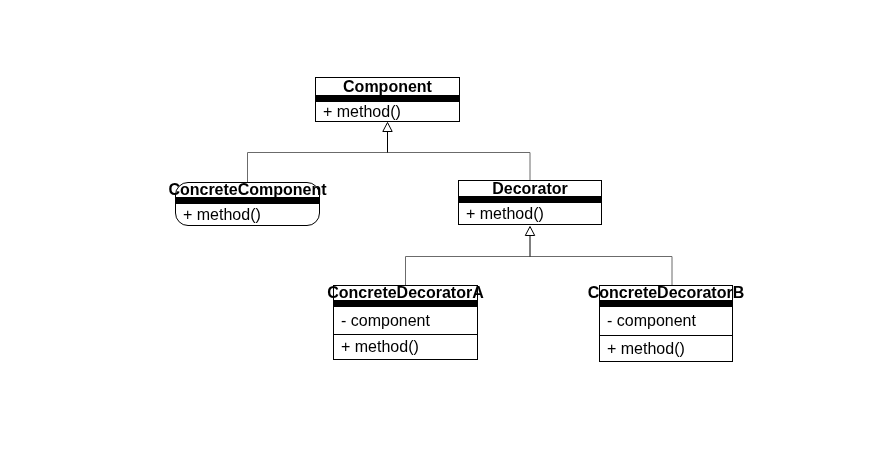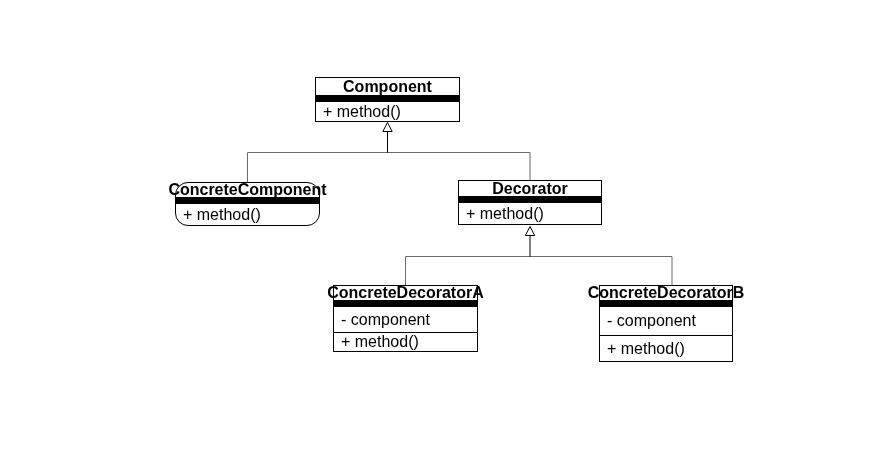--- a/index.html
+++ b/index.html
@@ -97,21 +97,21 @@
   <div class="class-box" style="left:175px; top:182px; width:145px; height:44px;border-radius:13px;">
     <div class="class-title" style="height:21px;">ConcreteComponent</div>
     <div class="class-row fill">+ method()</div>
   </div>
 
   <div class="class-box" style="left:458px; top:180px; width:144px; height:45px;">
     <div class="class-title" style="height:22px;">Decorator</div>
     <div class="class-row fill">+ method()</div>
   </div>
 
-  <div class="class-box" style="left:333px; top:285px; width:145px; height:67px;">
+  <div class="class-box" style="left:333px; top:285px; width:145px; height:75px;">
     <div class="class-title" style="height:21px;">ConcreteDecoratorA</div>
     <div class="class-row" style="height:27px;">- component</div>
     <div class="class-row fill">+ method()</div>
   </div>
 
   <div class="class-box" style="left:599px; top:285px; width:134px; height:77px;">
     <div class="class-title" style="height:21px;">ConcreteDecoratorB</div>
     <div class="class-row" style="height:28px;">- component</div>
     <div class="class-row fill">+ method()</div>
   </div>

